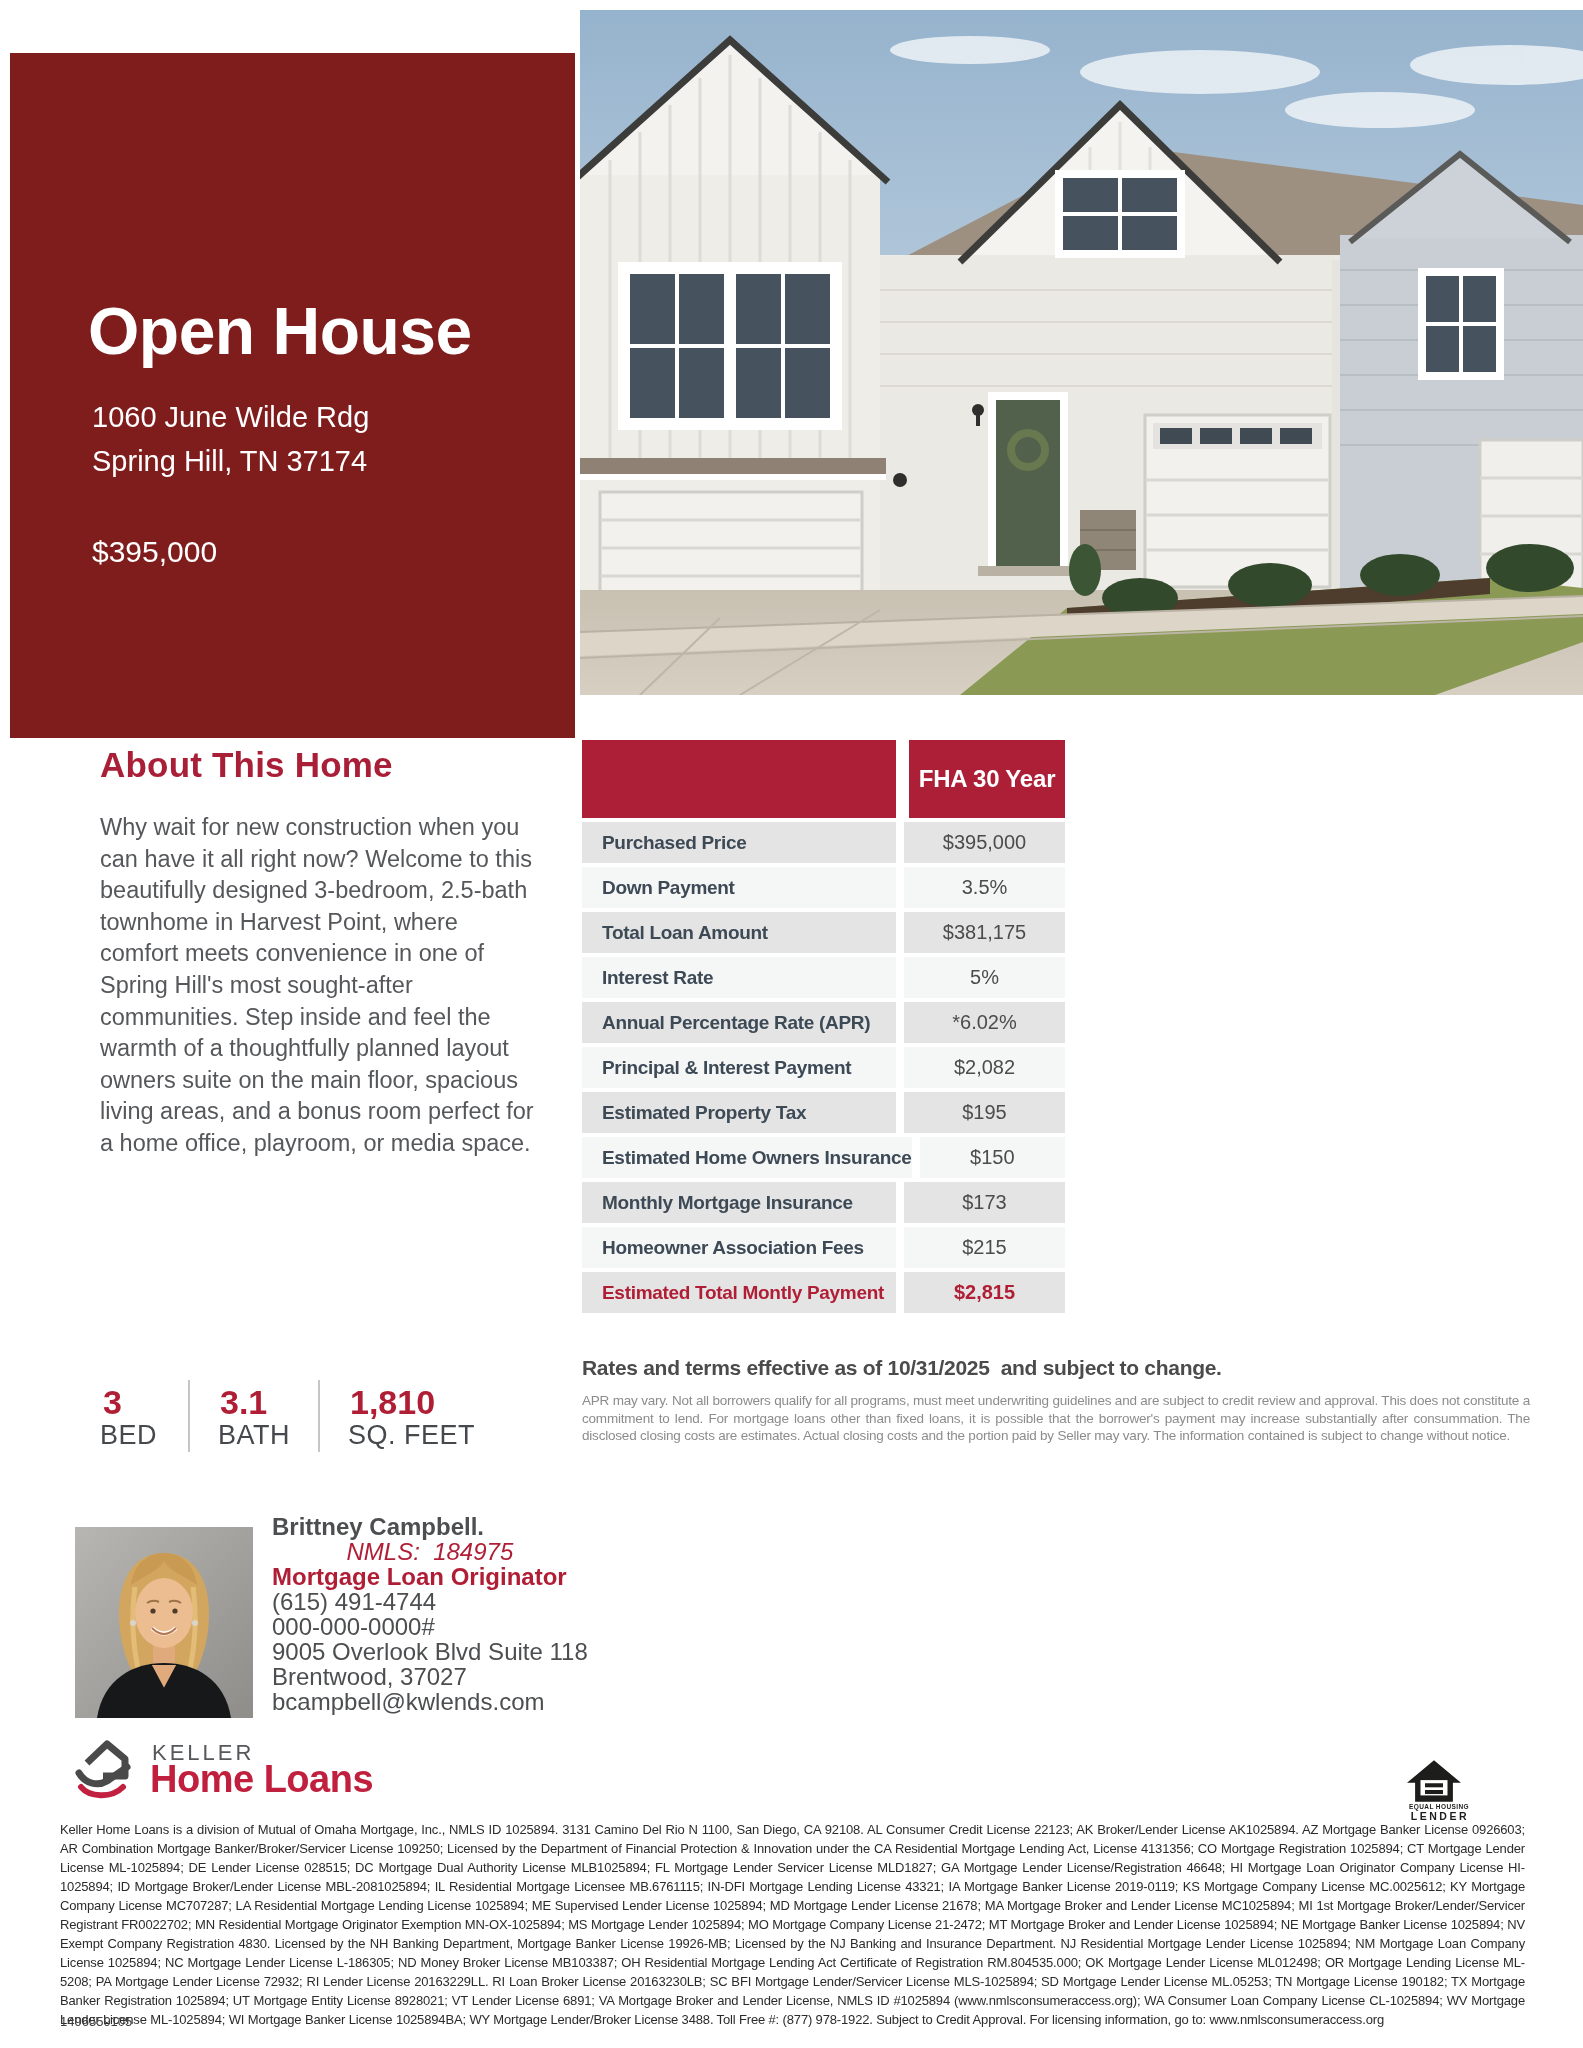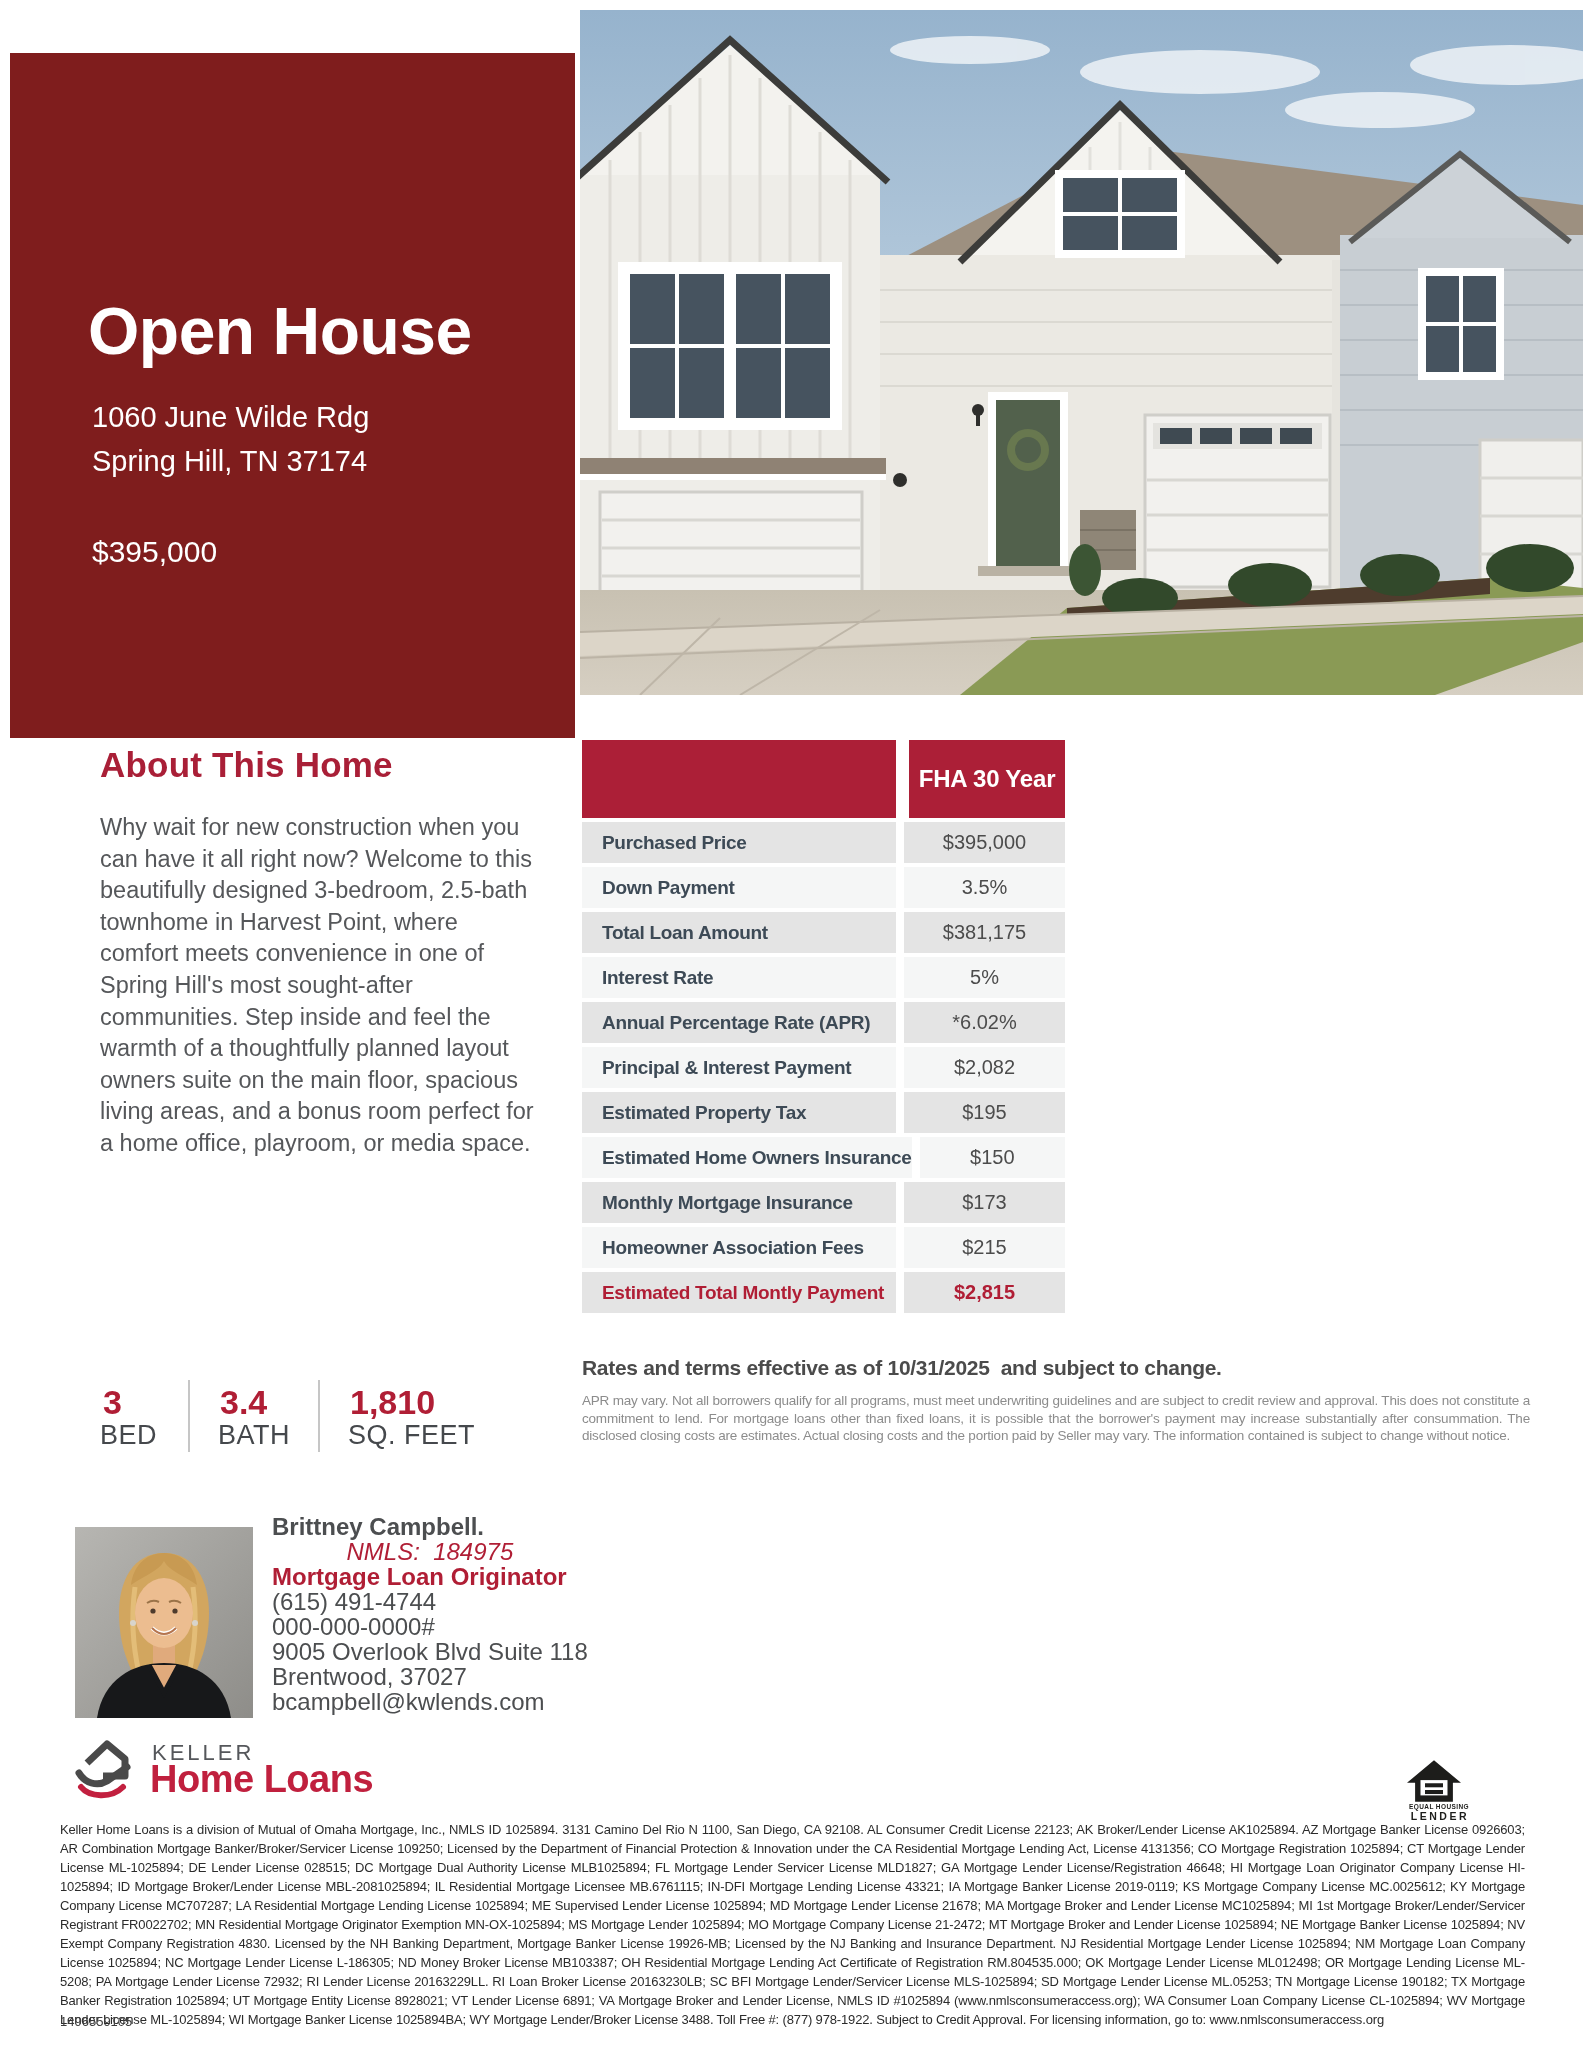--- a/index.html
+++ b/index.html
@@ -279,21 +279,21 @@
       <div class="lt-value">$2,815</div>
     </div>
   </div>
 
   <div class="rates-note">Rates and terms effective as of 10/31/2025  and subject to change.</div>
   <div class="apr-note">APR may vary. Not all borrowers qualify for all programs, must meet underwriting guidelines and are subject to credit review and approval. This does not constitute a commitment to lend. For mortgage loans other than fixed loans, it is possible that the borrower's payment may increase substantially after consummation. The disclosed closing costs are estimates. Actual closing costs and the portion paid by Seller may vary. The information contained is subject to change without notice.</div>
 
   <div class="stat-value" style="left:103px;top:1383px;">3</div>
   <div class="stat-label" style="left:100px;top:1420px;">BED</div>
   <div class="stat-div" style="left:188px;"></div>
-  <div class="stat-value" style="left:220px;top:1383px;">3.4</div>
+  <div class="stat-value" style="left:220px;top:1383px;">3.1</div>
   <div class="stat-label" style="left:218px;top:1420px;">BATH</div>
   <div class="stat-div" style="left:318px;"></div>
   <div class="stat-value" style="left:350px;top:1383px;">1,810</div>
   <div class="stat-label" style="left:348px;top:1420px;">SQ. FEET</div>
 
   <div class="agent-photo">
     <svg width="178" height="191" viewBox="0 0 178 191" xmlns="http://www.w3.org/2000/svg">
       <defs>
         <linearGradient id="studio" x1="0" y1="0" x2="1" y2="1">
           <stop offset="0" stop-color="#b7b6b2"></stop>

